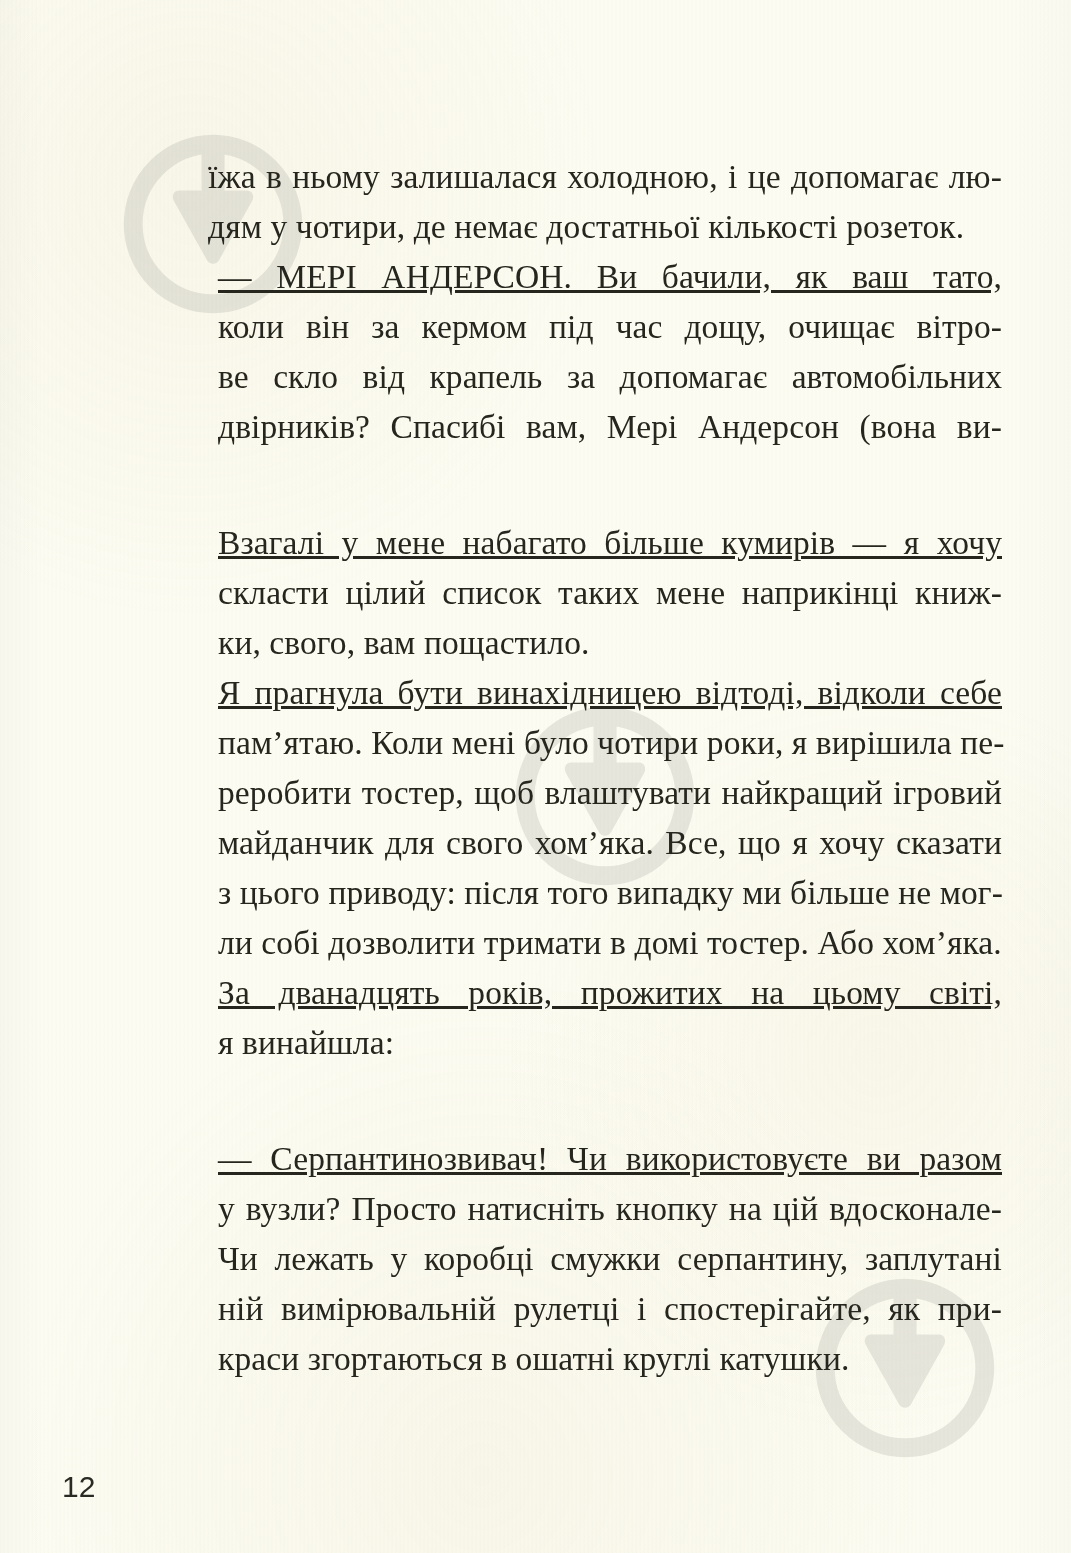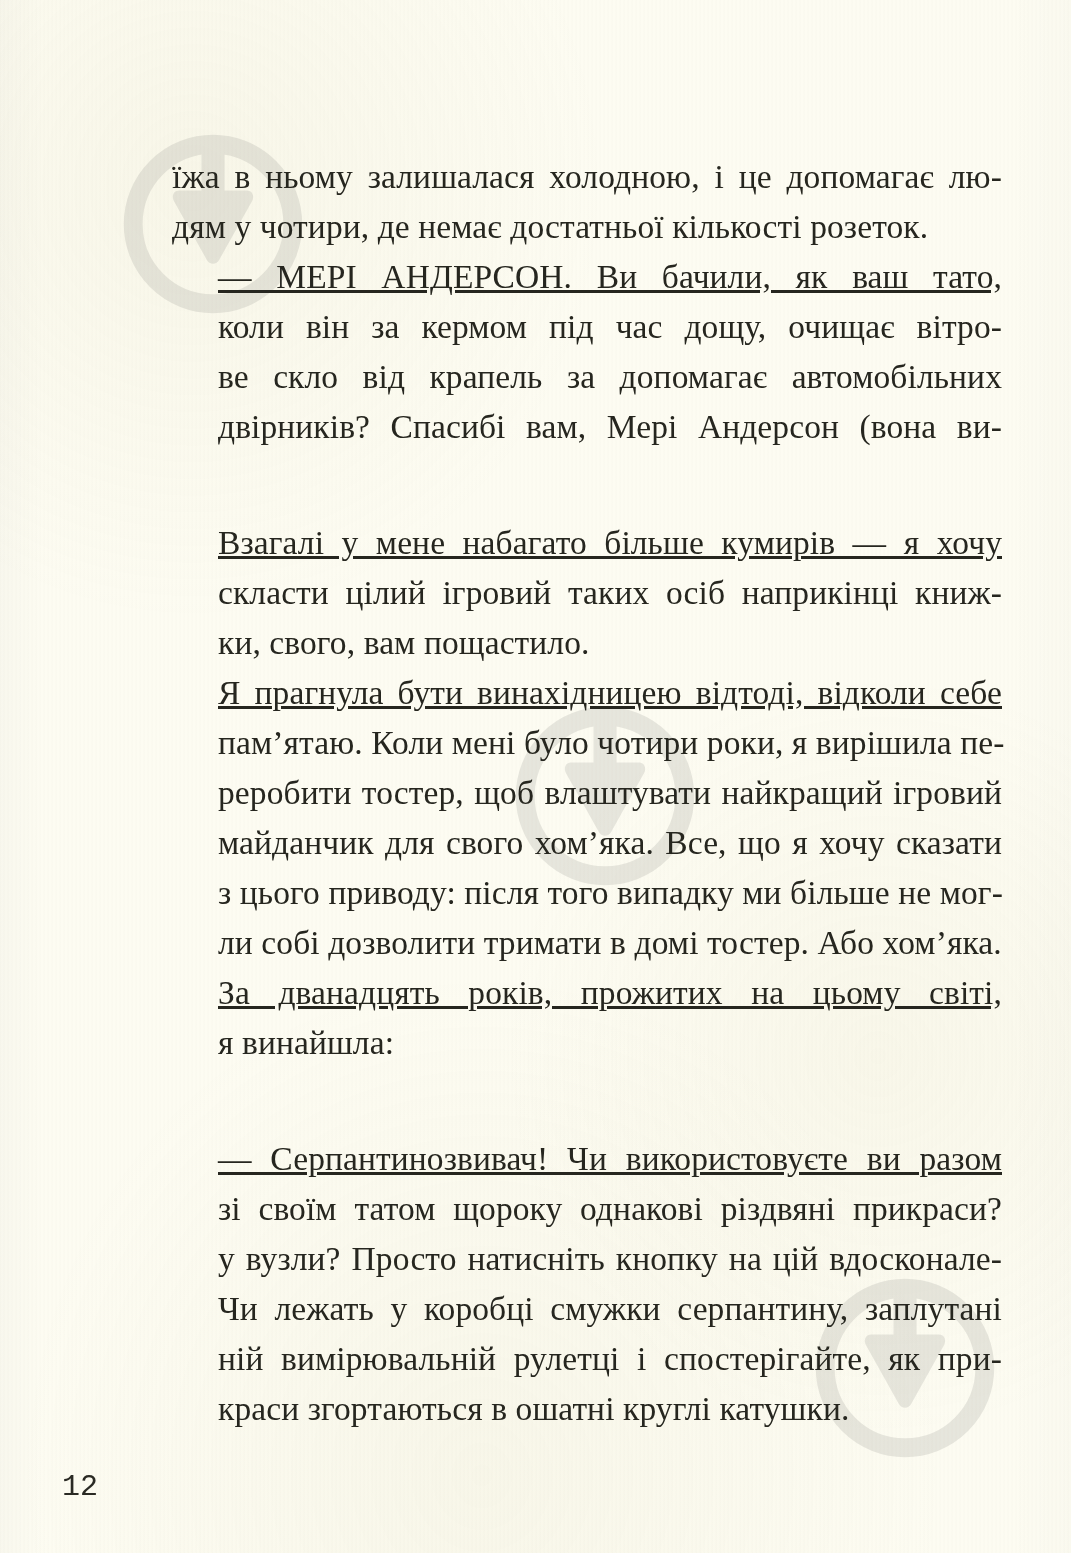--- a/index.html
+++ b/index.html
@@ -72,21 +72,21 @@
     text-align: justify;
     text-justify: inter-word;
     letter-spacing: 0.1px;
   }
 
   .para {
     margin: 0;
     text-indent: 46px;
     text-align: justify;
   }
-  .para.no-indent { text-indent: 0; }
+  .para.no-indent { text-indent: 0; margin-left: 36px; }
 
   
   .para .ln {
     display: block;
     text-align: justify;
     text-align-last: justify;
     white-space: pre;
   }
   .para .ln.last {
     text-align-last: left;
@@ -94,21 +94,21 @@
   .para .ln.indent { text-indent: 46px; text-decoration: underline; }
   .gap-medium { height: 66px; }
 
   
   #page-number {
     position: absolute;
     left: 62px;
     top: 1470px;
     font-size: 30px;
     color: #2a2a24;
-    font-family: Liberation Mono, monospace;
+    font-family: Liberation Sans, sans-serif;
   }
 </style>
 </head>
 <body>
 
 <div id="page">
 
   <div id="paper-grain"></div>
 
   <div class="watermark" id="wm-top-left">
@@ -140,39 +140,38 @@
       </p>
     <p class="para" id="para-2">
         <span class="ln indent">— МЕРІ АНДЕРСОН. Ви бачили, як ваш тато,</span>
         <span class="ln">коли він за кермом під час дощу, очищає вітро-</span>
         <span class="ln">ве скло від крапель за допомагає автомобільних</span>
         <span class="ln">двірників? Спасибі вам, Мері Андерсон (вона ви-</span>
       </p>
     <div class="gap-medium"></div>
     <p class="para" id="para-3">
         <span class="ln indent">Взагалі у мене набагато більше кумирів — я хочу</span>
-        <span class="ln">скласти цілий ігровий таких осіб наприкінці книж-</span>
+        <span class="ln">скласти цілий список таких мене наприкінці книж-</span>
         <span class="ln last">ки, свого, вам пощастило.</span>
       </p>
     <p class="para" id="para-4">
         <span class="ln indent">Я прагнула бути винахідницею відтоді, відколи себе</span>
         <span class="ln">пам’ятаю. Коли мені було чотири роки, я вирішила пе-</span>
         <span class="ln">реробити тостер, щоб влаштувати найкращий ігровий</span>
         <span class="ln">майданчик для свого хом’яка. Все, що я хочу сказати</span>
         <span class="ln">з цього приводу: після того випадку ми більше не мог-</span>
         <span class="ln last">ли собі дозволити тримати в домі тостер. Або хом’яка.</span>
       </p>
     <p class="para" id="para-5">
         <span class="ln indent">За дванадцять років, прожитих на цьому світі,</span>
         <span class="ln last">я винайшла:</span>
       </p>
     <div class="gap-medium"></div>
     <p class="para" id="para-6">
         <span class="ln indent">— Серпантинозвивач! Чи використовуєте ви разом</span>
-        <span class="ln">зі своїм татом щороку однакові різдвяні прикраси?</span>
         <span class="ln">у вузли? Просто натисніть кнопку на цій вдосконале-</span>
         <span class="ln">Чи лежать у коробці смужки серпантину, заплутані</span>
         <span class="ln">ній вимірювальній рулетці і спостерігайте, як при-</span>
         <span class="ln last">краси згортаються в ошатні круглі катушки.</span>
       </p>
 
   </div>
 
   <div id="page-number">12</div>
 

